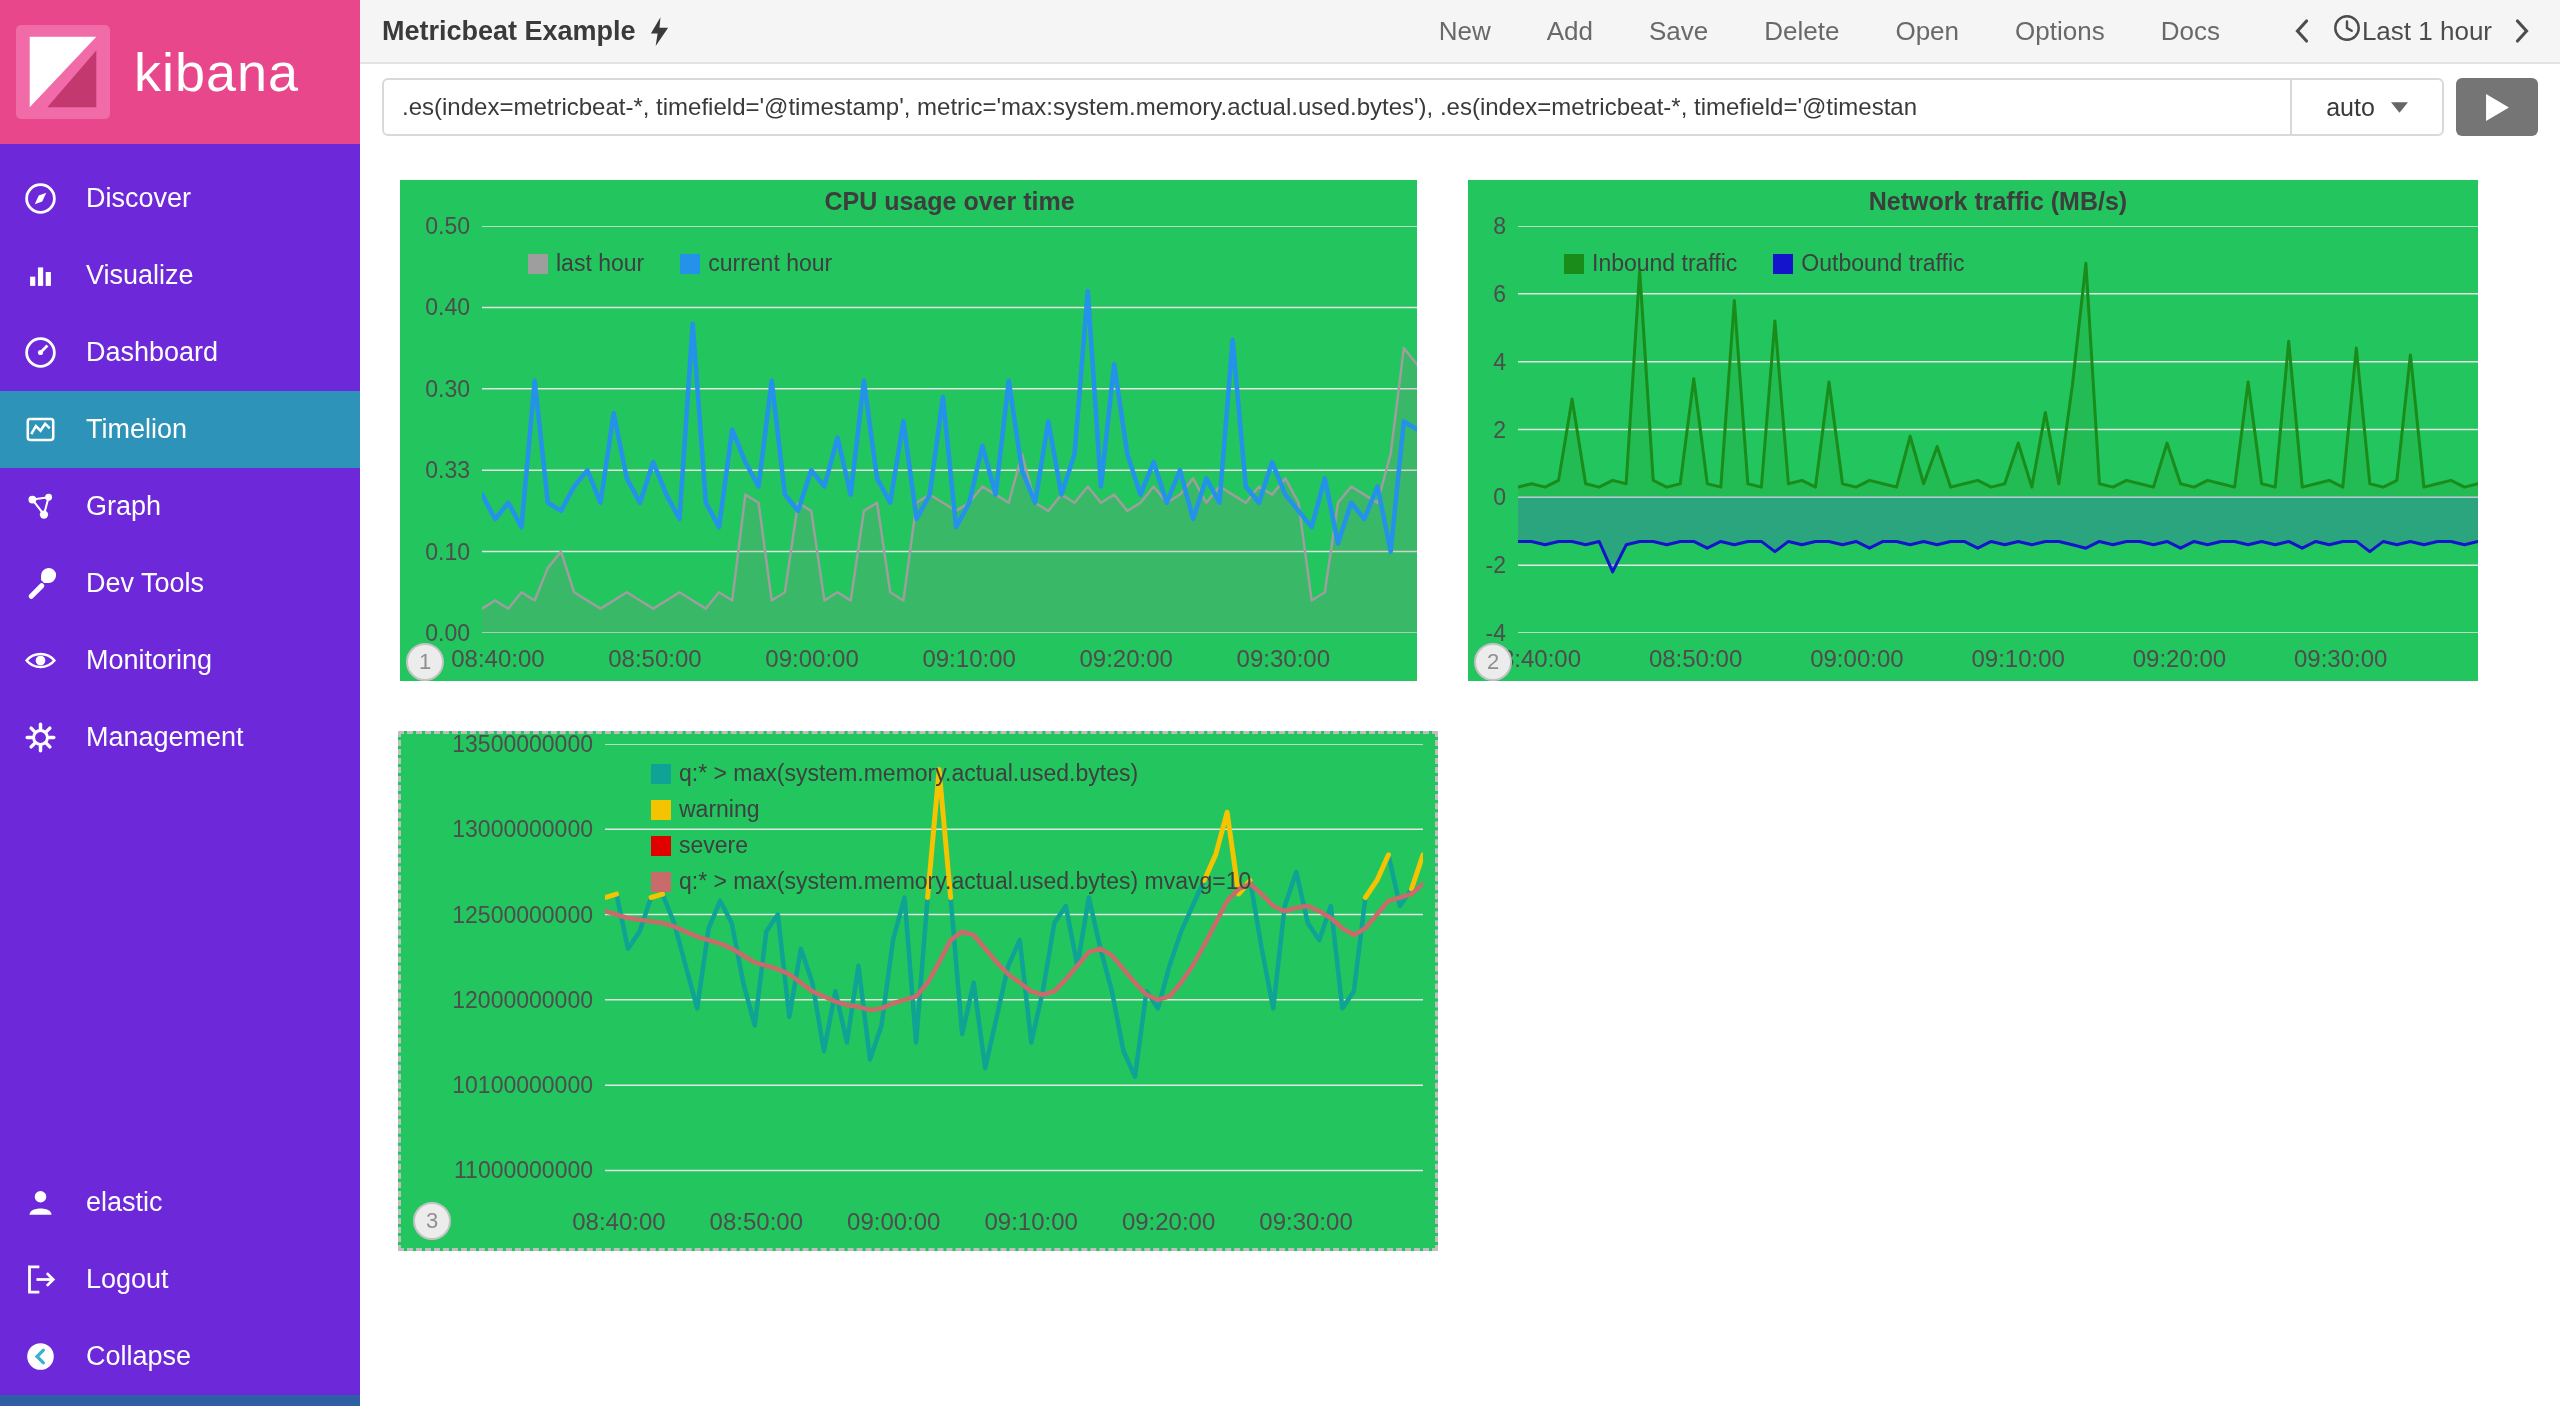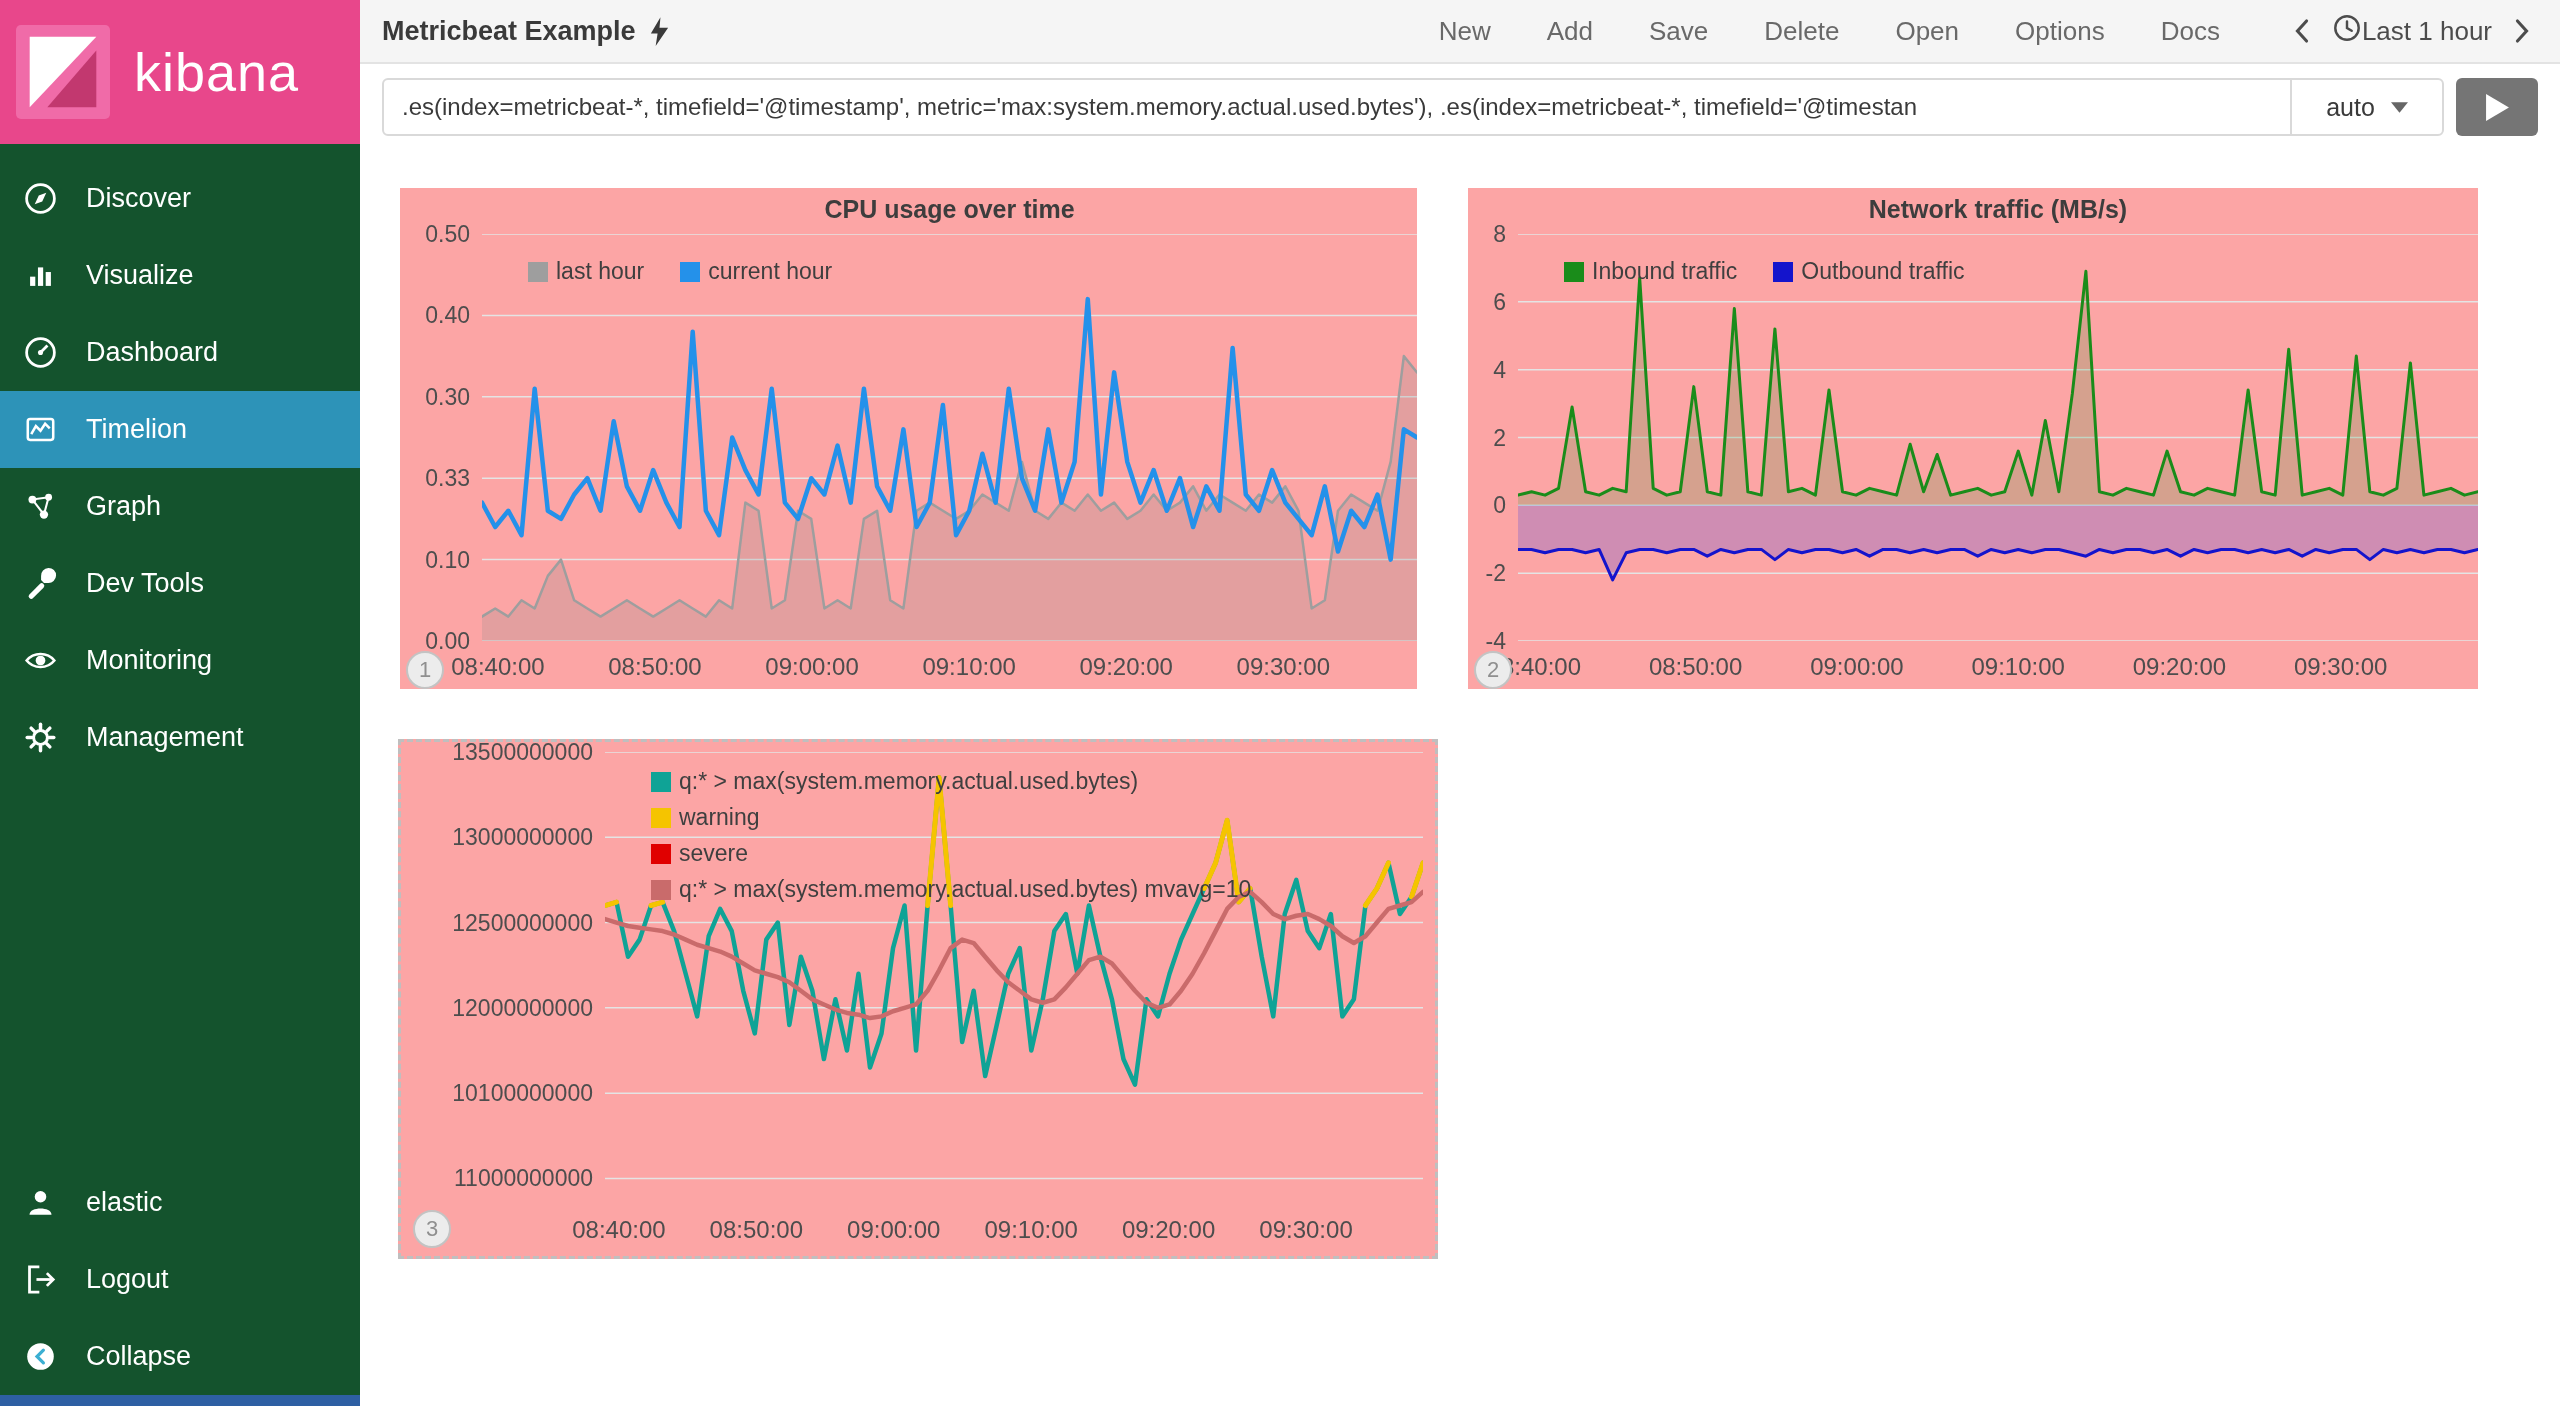--- a/index.html
+++ b/index.html
@@ -3,21 +3,21 @@
 <meta charset="utf-8">
 <style>
   * { box-sizing: border-box; }
   html,body { margin:0; padding:0; }
   body {
     width:2560px; height:1406px; position:relative; overflow:hidden;
     font-family:"Liberation Sans","DejaVu Sans",sans-serif; background:#fff;
   }
   
   .sidebar { position:absolute; left:0; top:0; width:360px; height:1406px;
-    background:#14532d; display:flex; flex-direction:column; }
+    background:#6d28d9; display:flex; flex-direction:column; }
   .logo { height:144px; background:#e8478b; display:flex; align-items:center;
     padding-left:16px; gap:24px; flex:0 0 auto; cursor:pointer; }
   .logo-mark svg { width:94px; height:94px; display:block; }
   .logo-text { color:#fff; font-size:54px; font-weight:400; letter-spacing:1px; }
   .nav { display:flex; flex-direction:column; }
   .nav.main-nav { margin-top:16px; }
   .nav.footer { margin-top:auto; }
   .nav-item { display:flex; align-items:center; gap:27px; height:77px;
     padding-left:22px; color:#fff; font-size:27px; cursor:pointer; }
   .nav-item.selected { background:#2d93b8; }
@@ -46,21 +46,21 @@
     padding:0 18px; font-family:inherit; background:transparent; }
   .qdivider { width:2px; background:#d9d9d9; }
   .interval { width:150px; display:flex; align-items:center; justify-content:center;
     gap:16px; font-size:25px; color:#3a3a3a; cursor:pointer; }
   .interval svg { width:17px; height:11px; }
   .playbtn { width:82px; height:58px; background:#757575; border:none; border-radius:6px;
     display:flex; align-items:center; justify-content:center; cursor:pointer; padding:0; }
   .playbtn svg { width:23px; height:27px; display:block; }
 
   
-  .chart { position:absolute; background:#fca5a5;margin-top:8px; }
+  .chart { position:absolute; background:#22c55e; }
   .chart1 { left:40px;  top:180px; width:1017px; --ylw:82px;  --ph:407px; }
   .chart2 { left:1108px; top:180px; width:1010px; --ylw:50px;  --ph:407px; }
   .chart3 { left:38px;  top:731px; width:1040px; --ylw:192px; --ph:452px;
     border:3px dashed #bfbfbf; padding:10px 12px 4px 12px; }
   .chart-title { margin-left:var(--ylw); text-align:center; font-size:25px;
     font-weight:bold; color:#3d3d3d; height:46px; line-height:42px; }
   .chart-title:empty { display:none; }
   .chart-body { display:flex; }
   .ylabels { width:var(--ylw); position:relative; flex:0 0 auto; }
   .plot { flex:1; position:relative; height:var(--ph); }

